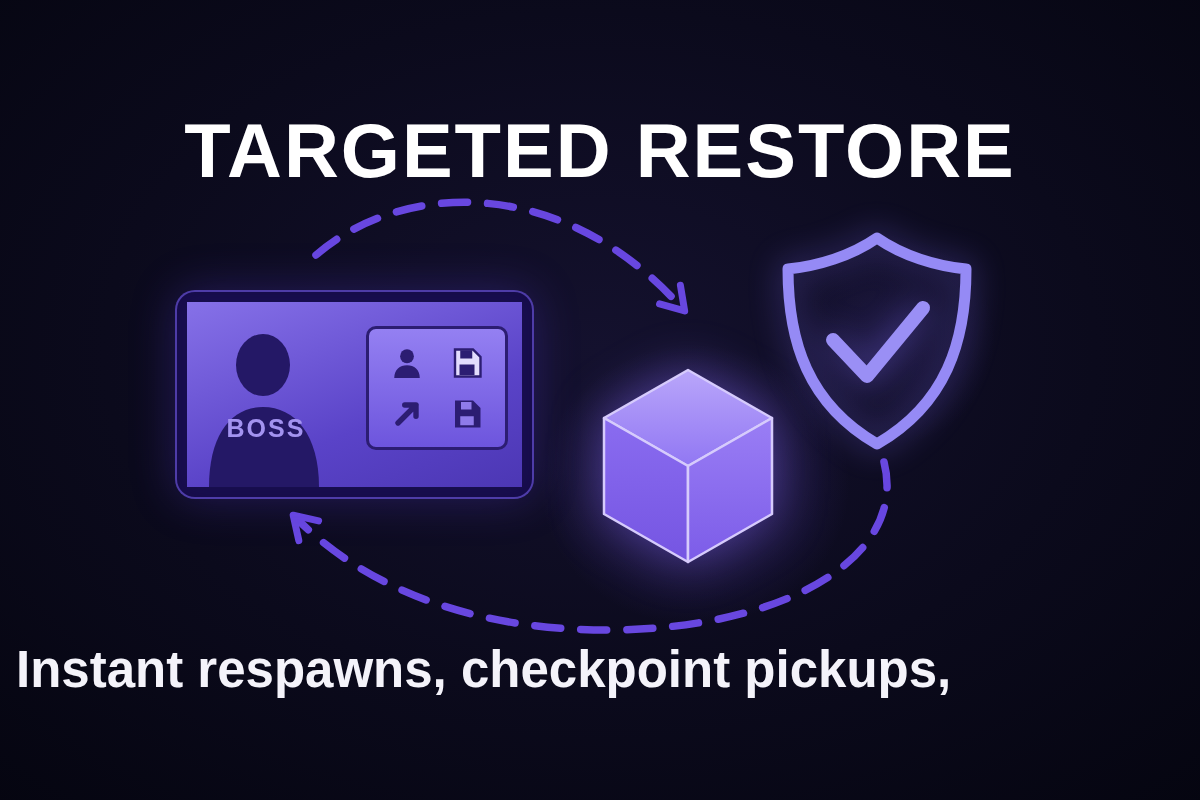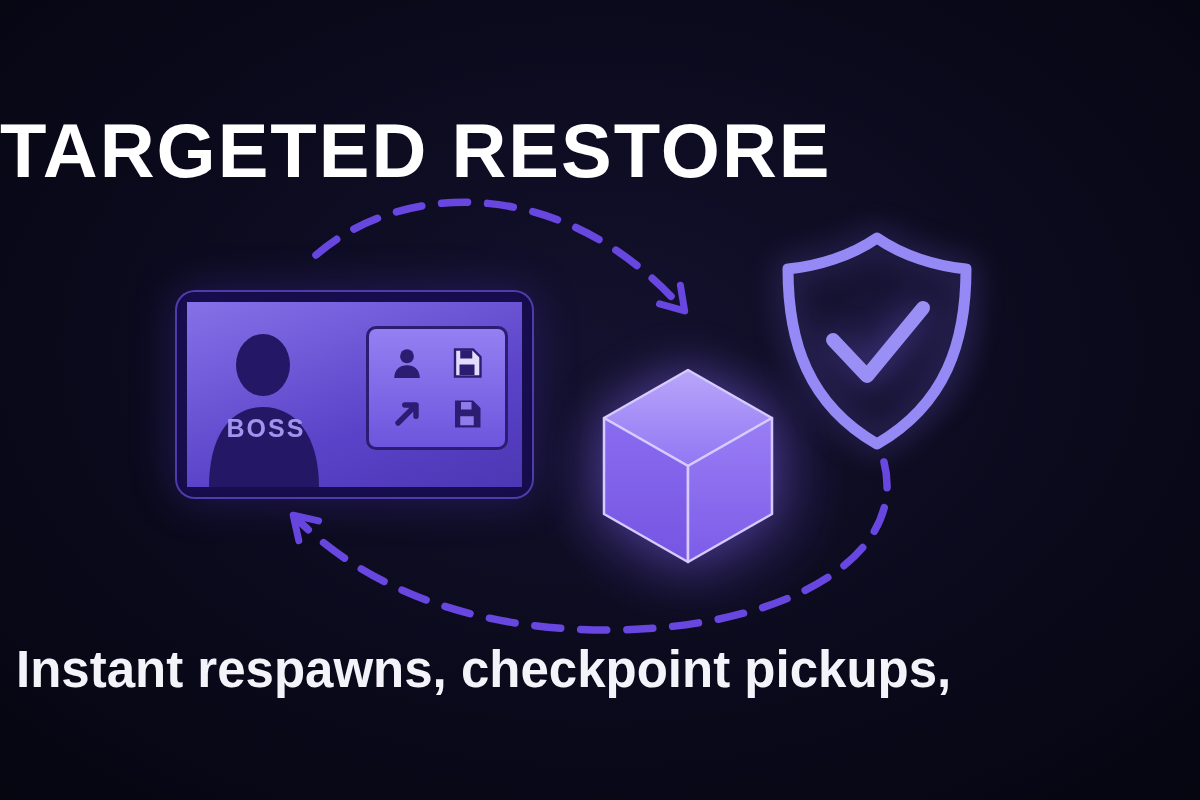--- a/index.html
+++ b/index.html
@@ -12,20 +12,21 @@
     background:
       radial-gradient(ellipse 900px 620px at 50% 44%, #14112e 0%, #0b0a1c 55%, #050510 100%);
   }
 
   
   .title {
     position: absolute;
     top: 62px;
     left: 0;
     width: 100%;
+    text-align: center;
     color: #ffffff;
     font-size: 76px;
     font-weight: 800;
     letter-spacing: 2px;
     line-height: 1;
   }
 
   
   .glow { position: absolute; pointer-events: none; border-radius: 50%; }
   .glow.cube-glow {

